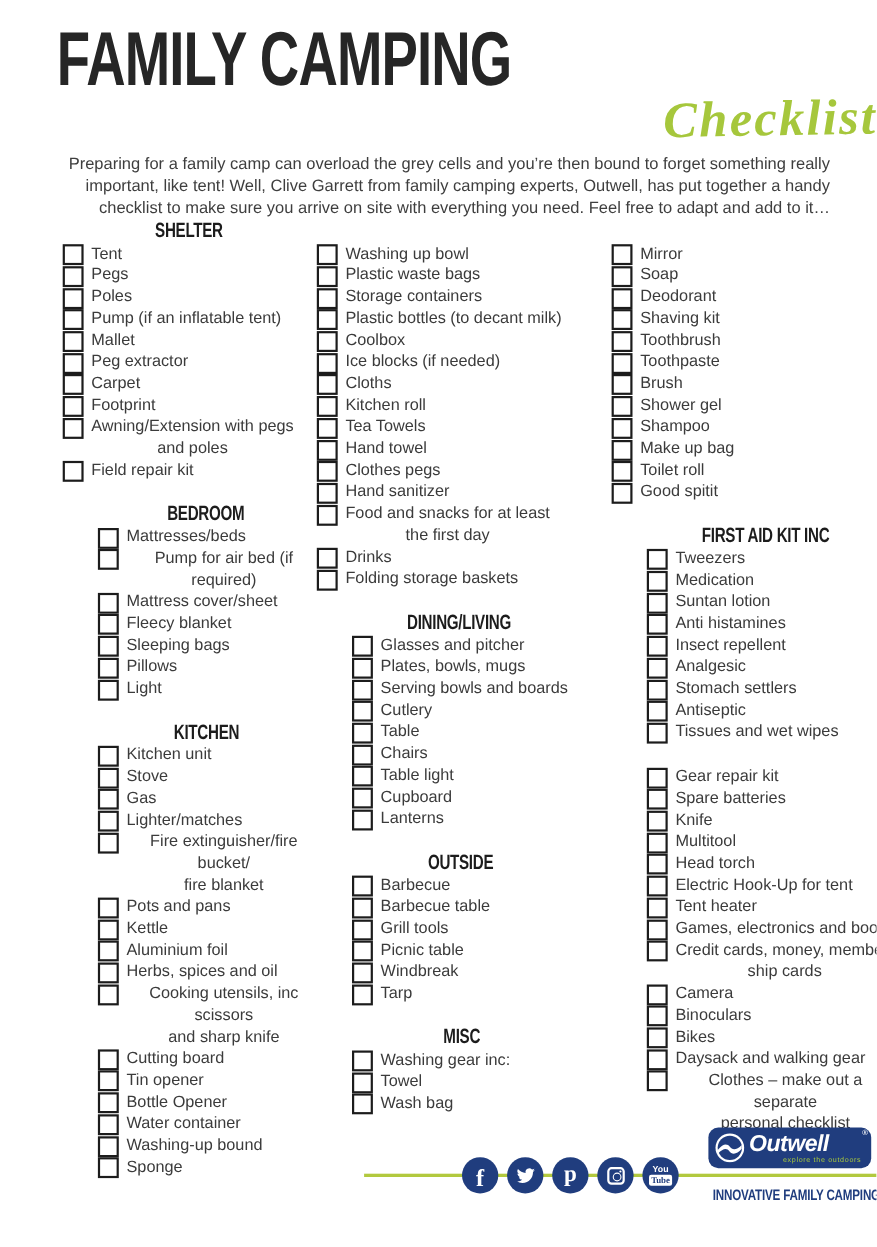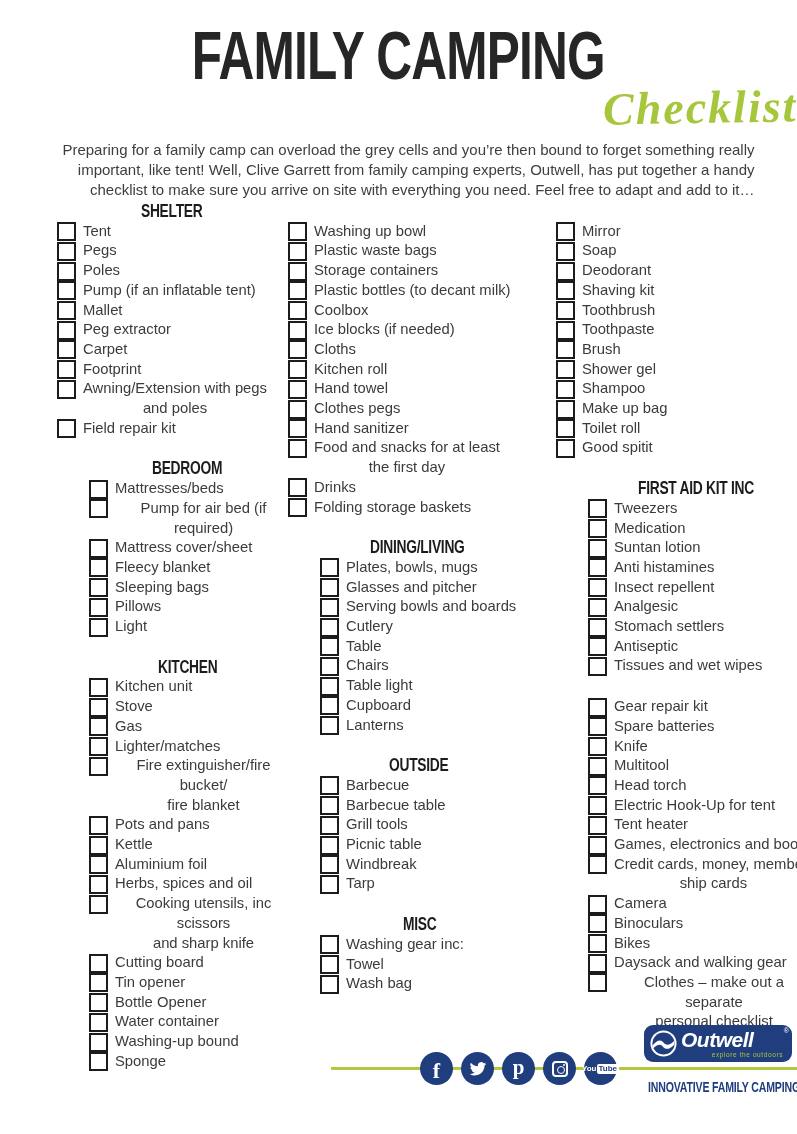--- a/index.html
+++ b/index.html
@@ -1,20 +1,20 @@
 <!DOCTYPE html>
 <html><head>
 <meta charset="utf-8">
 <style>
   html,body{margin:0;padding:0;background:#ffffff;}
   .page{position:relative;width:797px;height:1134px;background:#fff;overflow:hidden;
         font-family:"Liberation Sans",sans-serif;}
 
   
-  .title-wrap{display:flex;justify-content:center;margin-top:24px;height:62px;}
+  .title-wrap{display:flex;justify-content:flex-start;margin-top:24px;height:62px;}
   .title{font-size:62px;line-height:62px;font-weight:bold;color:#262626;
          letter-spacing:-1px;transform:scale(0.80,1.12);transform-origin:50% 50%;
          white-space:nowrap;}
   .subtitle-wrap{display:flex;justify-content:flex-end;margin-top:-4px;height:52px;}
   .subtitle{font-family:"Liberation Serif",serif;font-style:italic;font-weight:bold;
             font-size:46px;line-height:52px;color:#a6c73c;letter-spacing:2px;
             transform:rotate(-1deg);}
   .intro{width:712px;margin:6px auto 0;text-align:right;font-size:15px;
          line-height:20px;color:#3e3e3e;}
 
@@ -45,24 +45,24 @@
   .fb-glyph{font-family:"Liberation Serif",serif;font-weight:bold;font-size:22px;
             line-height:22px;margin-top:4px;}
   .pin-glyph{font-family:"Liberation Serif",serif;font-weight:bold;font-size:21px;
              line-height:21px;margin-top:-3px;}
   .ig-glyph{width:16px;height:16px;border:2px solid #fff;border-radius:4px;
             position:relative;box-sizing:border-box;}
   .ig-glyph .lens{position:absolute;left:3px;top:3px;width:6px;height:6px;
                   border:1.5px solid #fff;border-radius:50%;}
   .ig-glyph .dot{position:absolute;right:1px;top:1px;width:2px;height:2px;
                  background:#fff;border-radius:50%;}
-  .yt-inner{display:flex;align-items:center;}
+  .yt-inner{display:flex;flex-direction:column;align-items:center;}
   .yt-you{font-size:8px;font-weight:bold;line-height:8px;}
   .yt-tube{background:#fff;color:#203d7e;font-size:8px;font-weight:bold;
-           border-radius:2px;padding:0 2px;line-height:10px;margin-top:1px;}
+           border-radius:2px;padding:0 2px;line-height:10px;margin-top:1px;font-family:Liberation Serif, serif;}
 
   .logo{position:absolute;left:644px;top:1025px;width:148px;height:37px;
         background:#203d7e;border-radius:9px;}
   .logo-emblem{position:absolute;left:6px;top:5px;width:27px;height:27px;}
   .logo-text{position:absolute;left:37px;top:3px;font-style:italic;font-weight:bold;
              font-size:21px;color:#fff;letter-spacing:-0.5px;}
   .logo-reg{position:absolute;right:3px;top:2px;font-size:7px;color:#fff;}
   .logo-tagline{position:absolute;right:9px;bottom:4px;font-size:6.5px;
                 color:#a6c73c;letter-spacing:0.6px;white-space:nowrap;}
   .slogan-wrap{position:absolute;left:648px;top:1076px;}
@@ -260,20 +260,24 @@
           <div class="row">
             <span class="box"></span>
             <span class="label">Cloths</span>
           </div>
           <div class="row">
             <span class="box"></span>
             <span class="label">Kitchen roll</span>
           </div>
           <div class="row">
             <span class="box"></span>
+            <span class="label">Tea Towels</span>
+          </div>
+          <div class="row">
+            <span class="box"></span>
             <span class="label">Hand towel</span>
           </div>
           <div class="row">
             <span class="box"></span>
             <span class="label">Clothes pegs</span>
           </div>
           <div class="row">
             <span class="box"></span>
             <span class="label">Hand sanitizer</span>
           </div>
@@ -288,25 +292,25 @@
           </div>
           <div class="row">
             <span class="box"></span>
             <span class="label">Folding storage baskets</span>
           </div>
         </div>
         <div class="section gap">
           <div class="header-line"><span class="section-header">DINING/LIVING</span></div>
           <div class="row">
             <span class="box"></span>
+            <span class="label">Glasses and pitcher</span>
+          </div>
+          <div class="row">
+            <span class="box"></span>
             <span class="label">Plates, bowls, mugs</span>
-          </div>
-          <div class="row">
-            <span class="box"></span>
-            <span class="label">Glasses and pitcher</span>
           </div>
           <div class="row">
             <span class="box"></span>
             <span class="label">Serving bowls and boards</span>
           </div>
           <div class="row">
             <span class="box"></span>
             <span class="label">Cutlery</span>
           </div>
           <div class="row">

